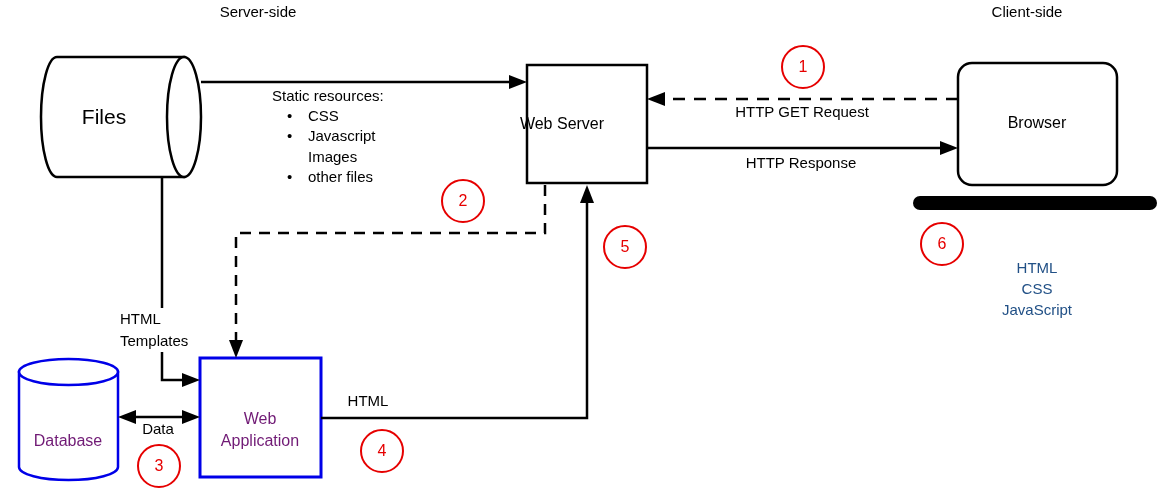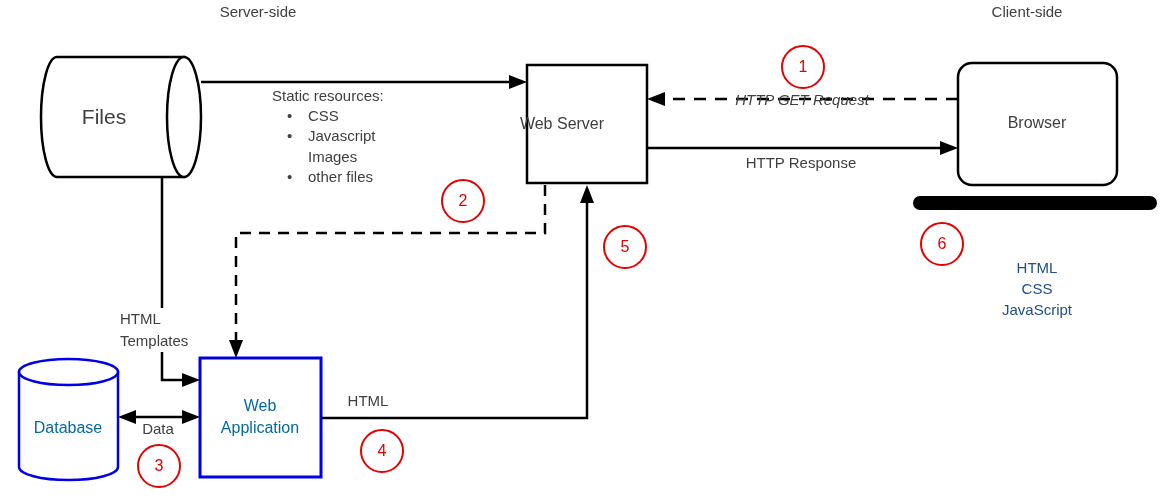--- a/index.html
+++ b/index.html
@@ -1,21 +1,21 @@
 <!DOCTYPE html>
 <html><head>
 <meta charset="utf-8">
 <style>
   html,body{margin:0;padding:0;background:#fff;}
   .canvas{position:relative;width:1173px;height:501px;background:#ffffff;
           font-family:"Liberation Sans",sans-serif;overflow:hidden;}
   svg.layer{position:absolute;left:0;top:0;}
-  .lbl{position:absolute;color:#404040;font-size:15px;line-height:1.05;white-space:nowrap;}
+  .lbl{position:absolute;color:#000000;font-size:15px;line-height:1.05;white-space:nowrap;}
   .ctr{transform:translateX(-50%);text-align:center;}
-  .blue{color:#0369a1;}
+  .blue{color:#701a75;margin-top:13px;}
   .steel{color:#215086;}
   .whitebg{background:#fff;padding:0 2px;}
   .step{position:absolute;width:44px;height:44px;border:2.5px solid #e60000;border-radius:50%;
         background:#fff;color:#e60000;display:flex;align-items:center;justify-content:center;
         font-size:16px;box-sizing:border-box;}
   ul.diaglist{list-style:none;margin:2px 0 0 0;padding:0;}
   ul.diaglist li{position:relative;padding-left:36px;}
   ul.sr li{line-height:20.5px;}
   ul.rd li{line-height:22.3px;}
   ul.sr li.bulleted::before{content:"\2022";position:absolute;left:15px;}
@@ -105,21 +105,21 @@
       <li>Images</li>
       <li class="bulleted">other files</li>
     </ul>
   </div>
 
 
   <div class="lbl mlabel whitebg" style="left:118px;top:308px;">
     <div>HTML</div>
     <div>Templates</div>
   </div>
-  <div class="lbl ctr" style="left:802px;top:92px;font-style:italic;">HTTP GET Request</div>
+  <div class="lbl ctr" style="left:802px;top:104px;">HTTP GET Request</div>
   <div class="lbl ctr" style="left:801px;top:155px;">HTTP Response</div>
   <div class="lbl ctr" style="left:158px;top:421px;">Data</div>
   <div class="lbl ctr" style="left:368px;top:393px;">HTML</div>
 
   <div class="lbl ctr steel clientstack" style="left:1037px;top:257px;">
     <div>HTML</div>
     <div>CSS</div>
     <div>JavaScript</div>
   </div>
 

